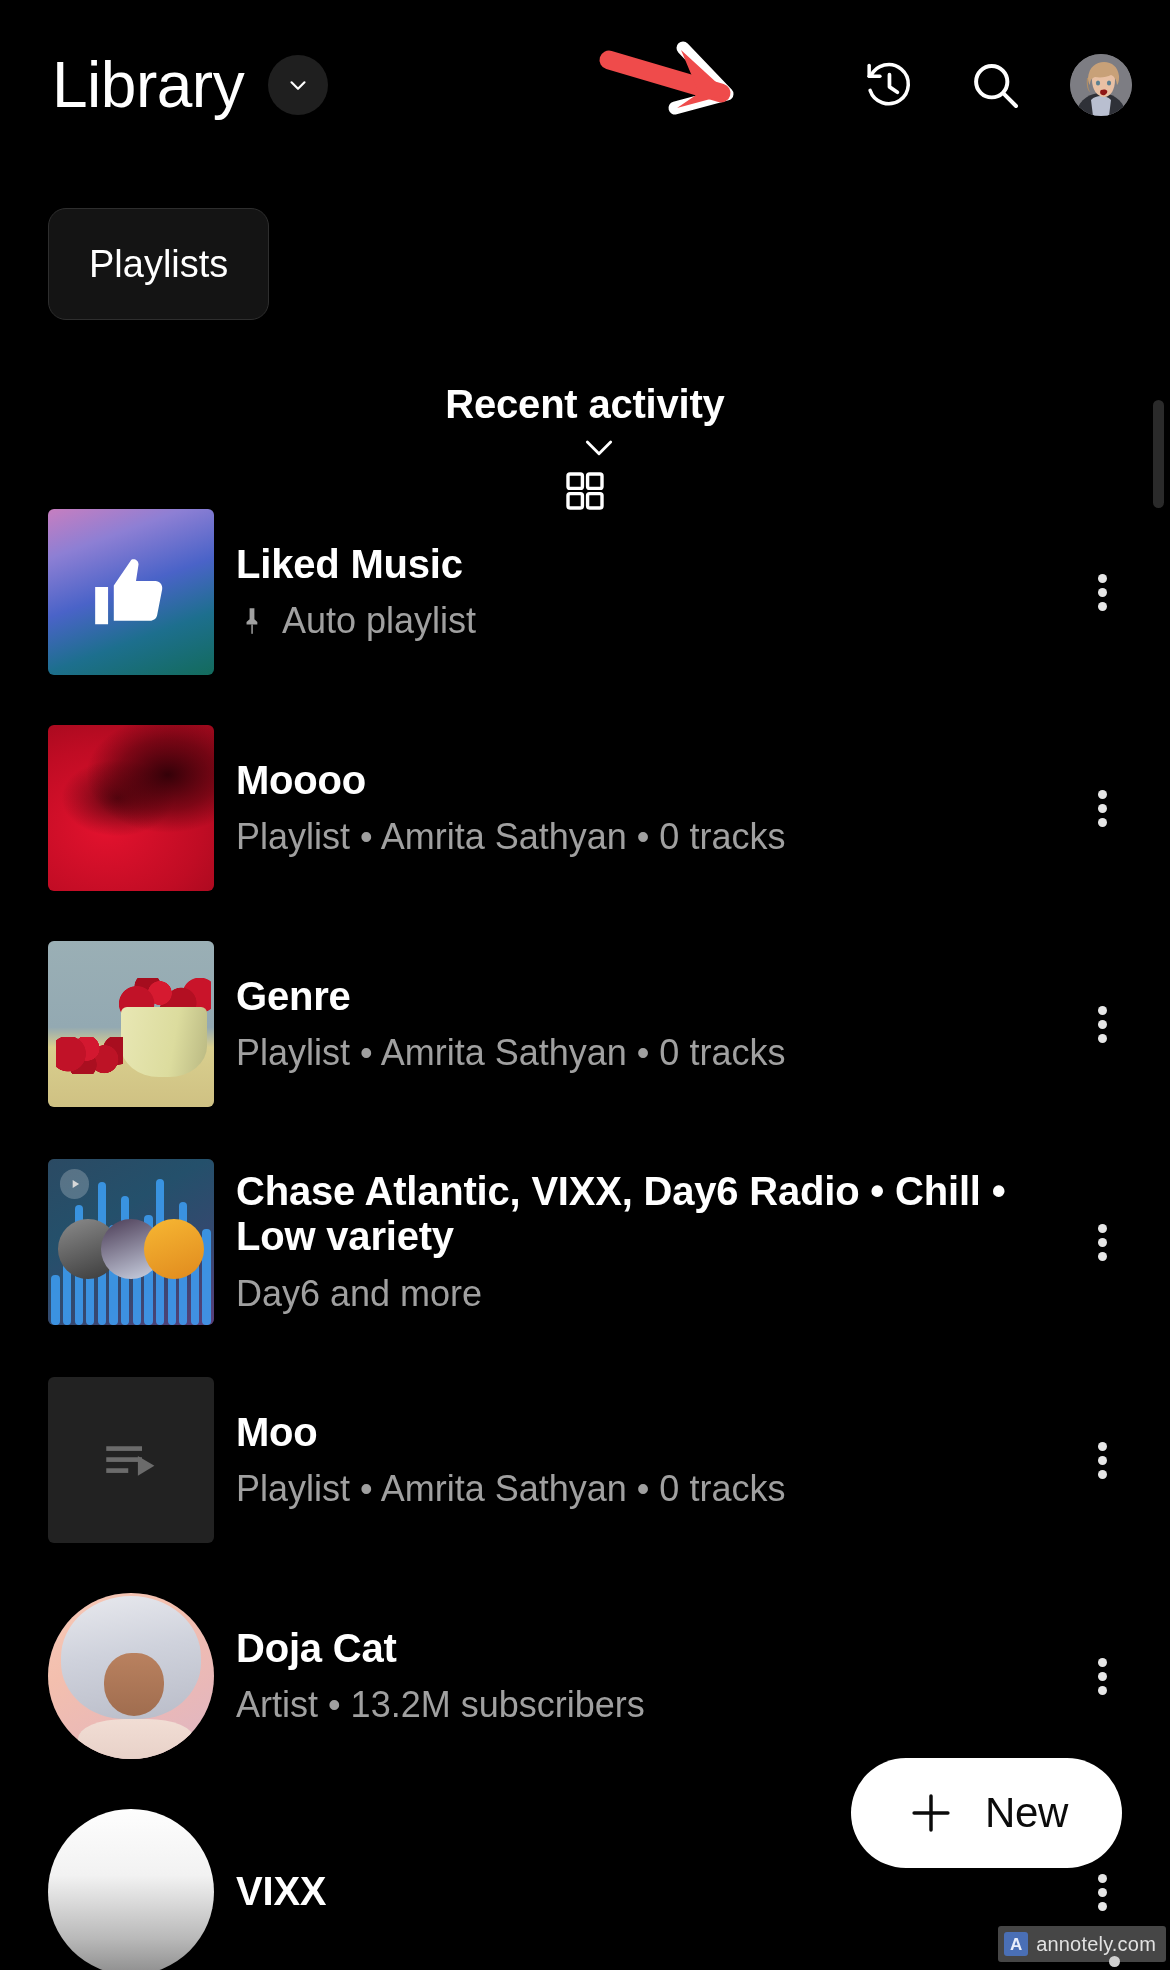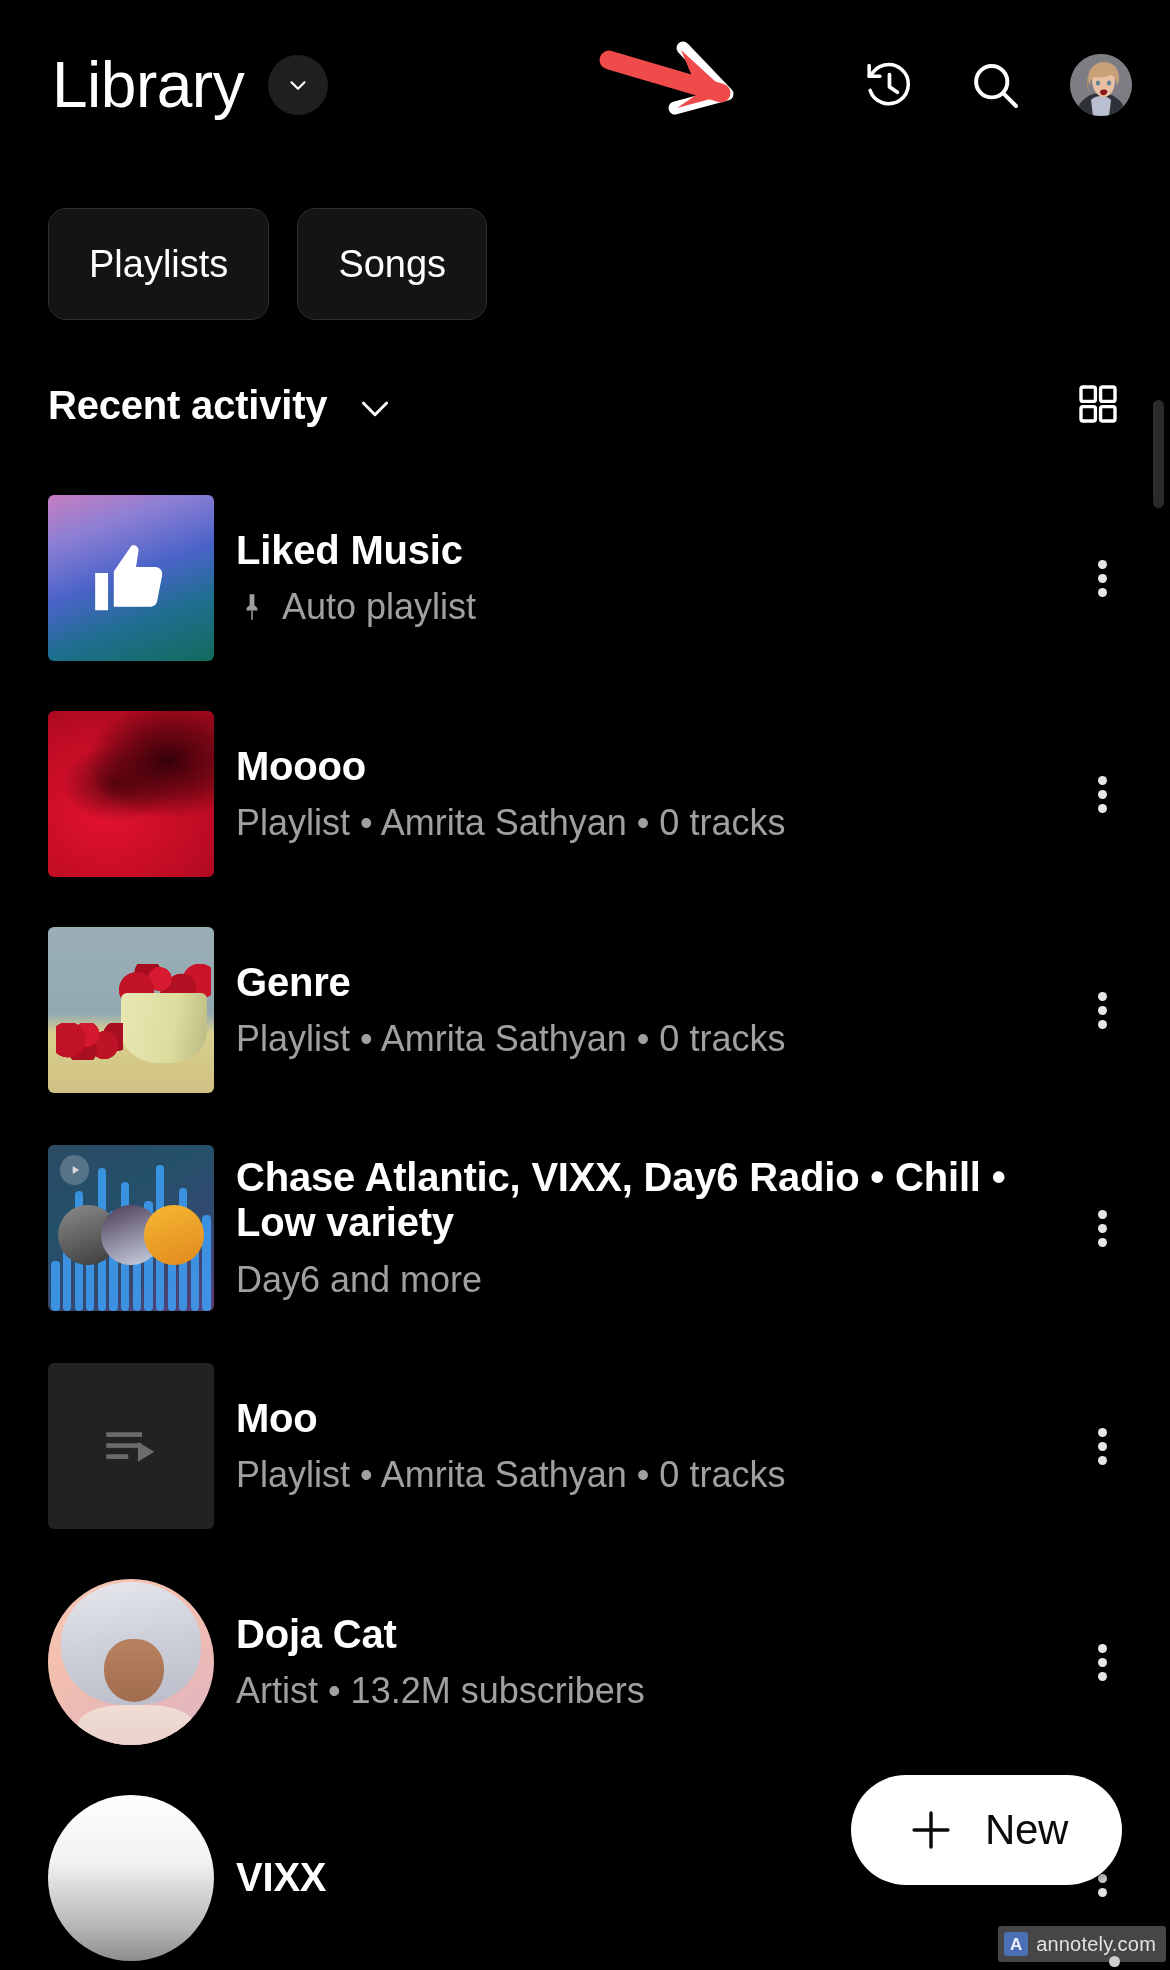--- a/index.html
+++ b/index.html
@@ -46,21 +46,21 @@
   }
   .chip {
     height:112px; border:1.5px solid #2e2e2e; background:#141414;
     border-radius:18px; display:flex; align-items:center; justify-content:center;
     padding:0 40px; font-size:38px; font-weight:500; color:#fff;
     white-space:nowrap;
   }
 
   
   .section-bar {
-    display:flex; align-items:flex-end; padding:0 48px; margin-top:48px; height:60px;
+    display:flex; align-items:center; padding:0 48px; margin-top:62px; height:60px;flex-direction:column;
   }
   .section-title { font-size:40px; font-weight:600; letter-spacing:-0.2px; }
   .section-chevron { margin-left:28px; display:flex; align-items:center; }
   .section-spacer { flex:1 1 auto; }
   .grid-toggle { width:48px; height:48px; }
 
   
   .list { margin-top:42px; }
   .row {
     display:flex; align-items:center; padding:0 38px 0 48px;
@@ -172,21 +172,21 @@
     background:linear-gradient(180deg,#f1ddd4 0%,#e6cfc6 100%);
     border-radius:40% 40% 0 0;
   }
   .art-oneus {
     width:100%; height:100%;
     background:linear-gradient(180deg,#fefefe 0%, #f2f2f2 40%, #b9b9b9 78%, #8d8d8d 100%);
   }
 
   
   .fab {
-    position:absolute; right:48px; bottom:85px;
+    position:absolute; right:48px; bottom:102px;
     height:110px; border-radius:55px; background:#ffffff; color:#0b0b0b;
     display:flex; align-items:center; justify-content:center; gap:28px;
     padding:0 54px; box-shadow:0 4px 14px rgba(0,0,0,.55);
   }
   .fab-label { font-size:42px; font-weight:500; letter-spacing:-0.3px; }
 
   
   .scrollbar {
     position:absolute; right:6px; top:400px; width:11px; height:108px;
     border-radius:6px; background:#2a2a2a;
@@ -262,21 +262,20 @@
     </g>
     <g fill="none" stroke="#ef4b4b" stroke-width="19" stroke-linecap="round" stroke-linejoin="round">
       <path d="M12 22 L124 55"></path>
     </g>
     <path d="M84 12 L132 56 L80 70 L102 55 Z" fill="#ef4b4b"></path>
   </svg>
 </div>
 
 <div class="chips">
   <div class="chip">Playlists</div>
-  <div class="chip">Songs</div>
 </div>
 
 <div class="section-bar">
   <div class="section-title">Recent activity</div>
   <div class="section-chevron">
     <svg width="40" height="40" viewBox="0 0 24 24" fill="none">
       <path d="M5 9l7 7 7-7" stroke="#ffffff" stroke-width="1.7" stroke-linecap="round" stroke-linejoin="round"></path>
     </svg>
   </div>
   <div class="section-spacer"></div>

